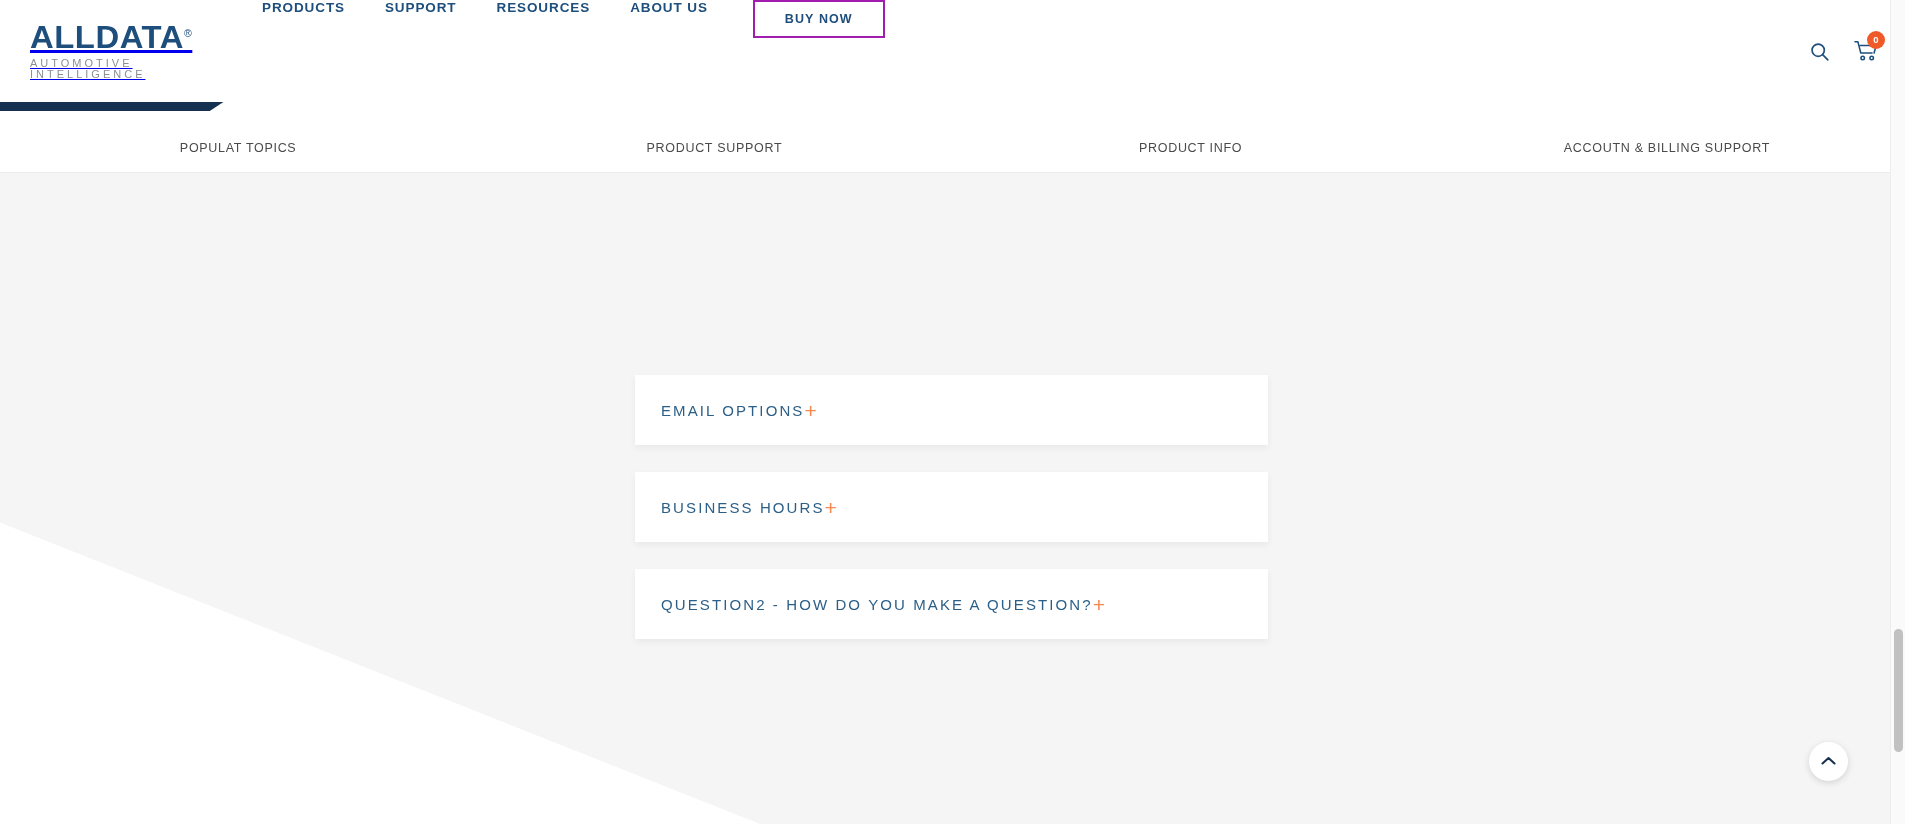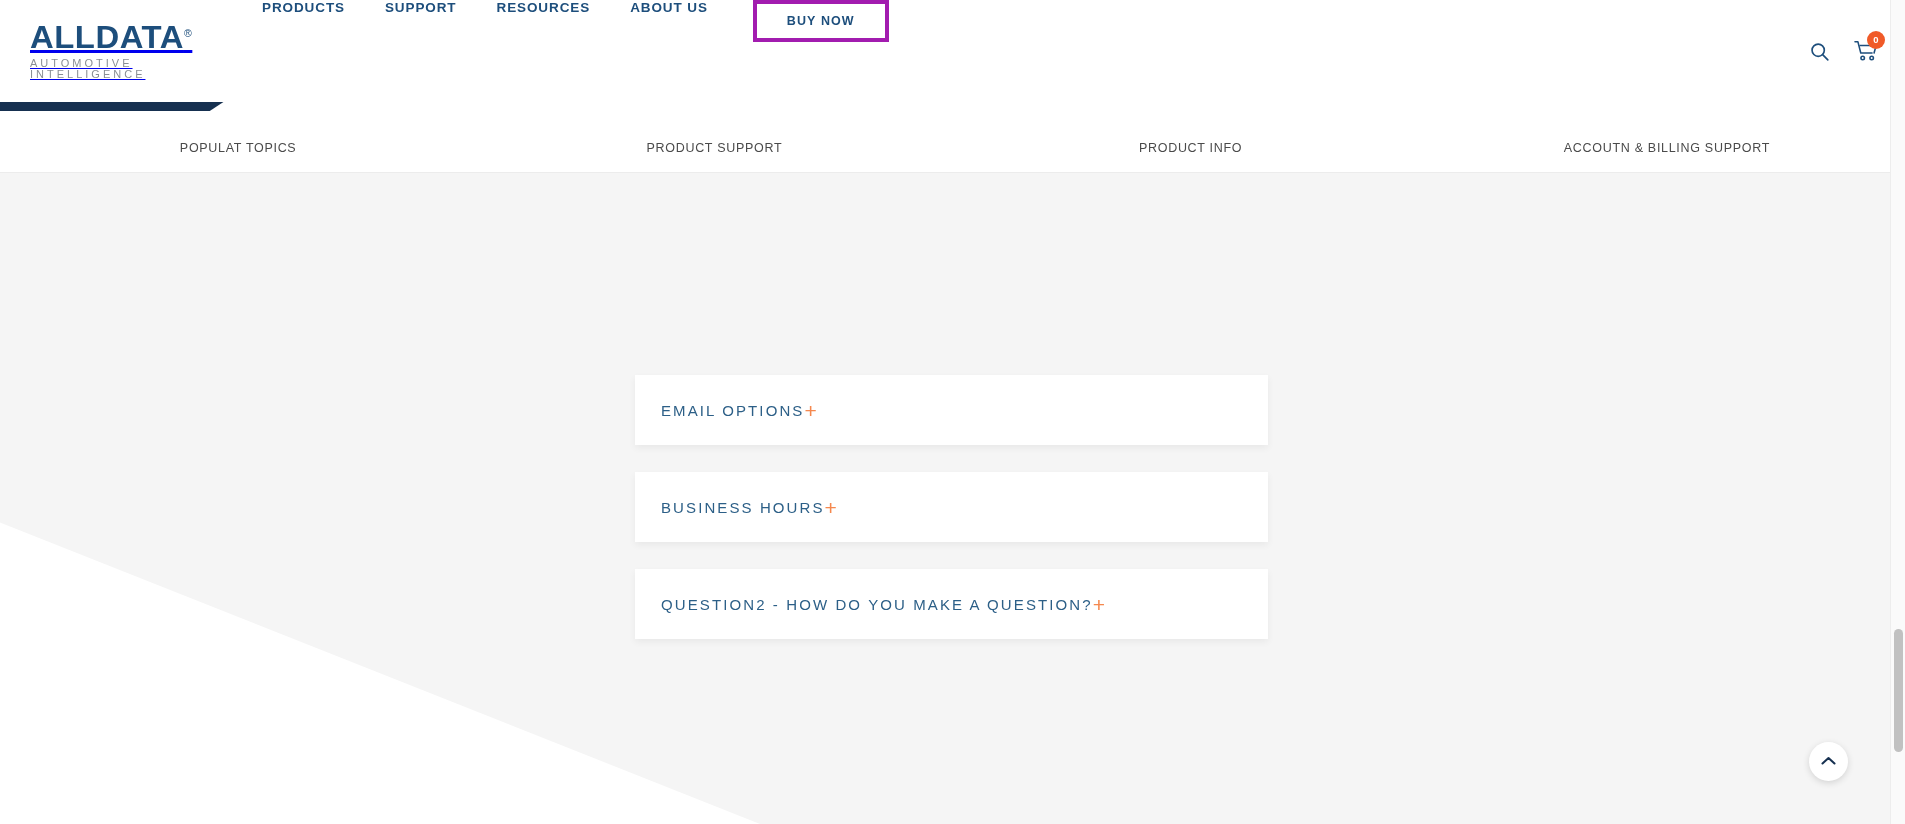--- a/index.html
+++ b/index.html
@@ -84,21 +84,21 @@
     letter-spacing: 0.9px;
     color: #1d4e7c;
     text-decoration: none;
     padding: 0 20px;
     white-space: nowrap;
     cursor: pointer;
   }
 
   .buy-now {
     margin-left: 25px;
-    border: 4px solid #a21caf;
+    border: 2px solid #a21caf;
     background: #ffffff;
     color: #1d4e7c;
     font-size: 12.5px;
     font-weight: bold;
     letter-spacing: 1.1px;
     padding: 10px 30px;
     cursor: pointer;
     font-family: "Liberation Sans", sans-serif;
     white-space: nowrap;
   }

